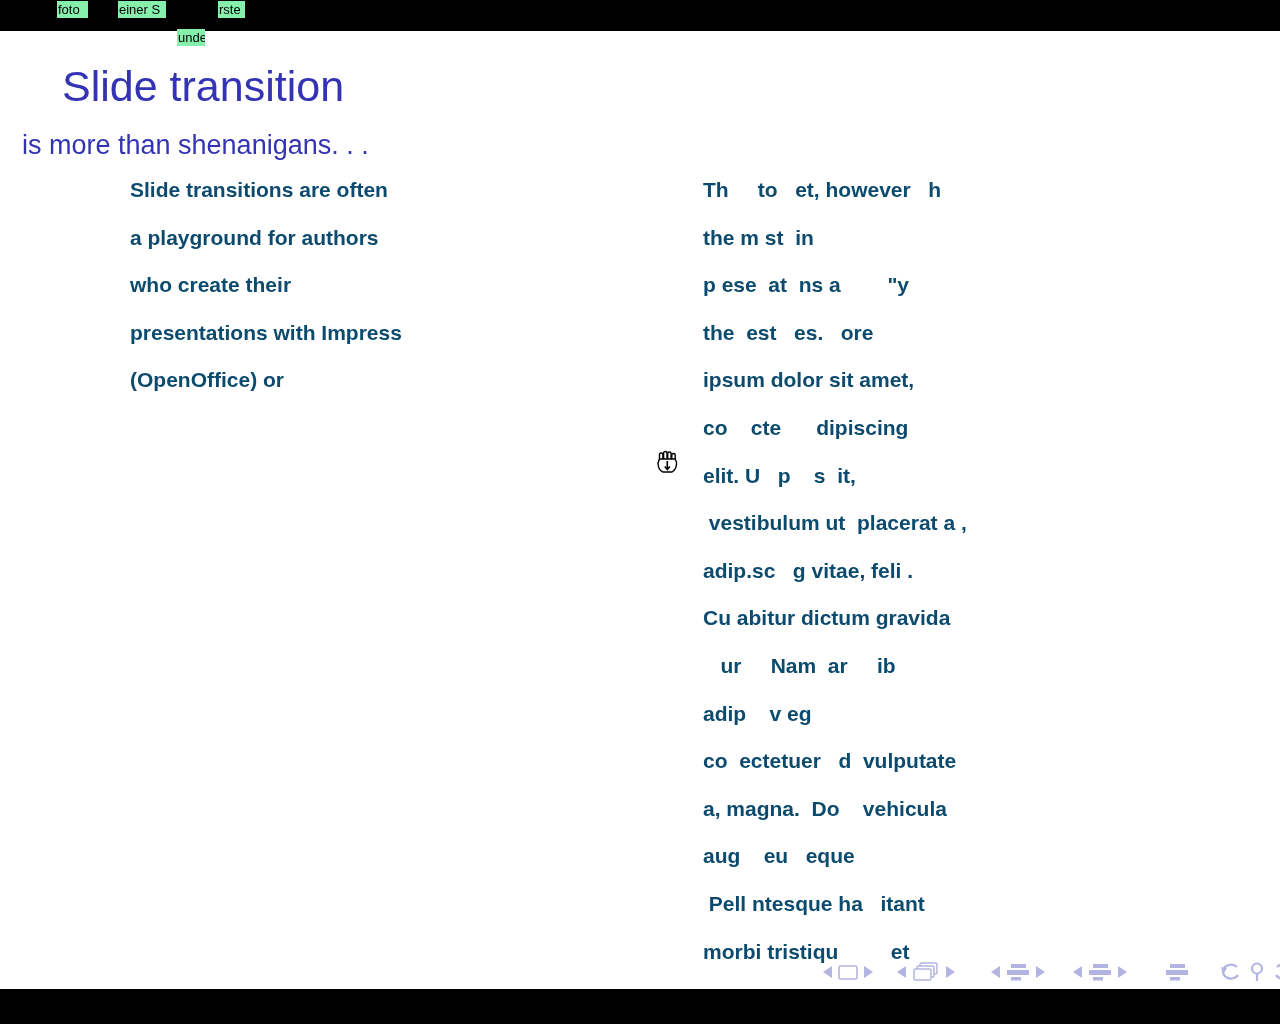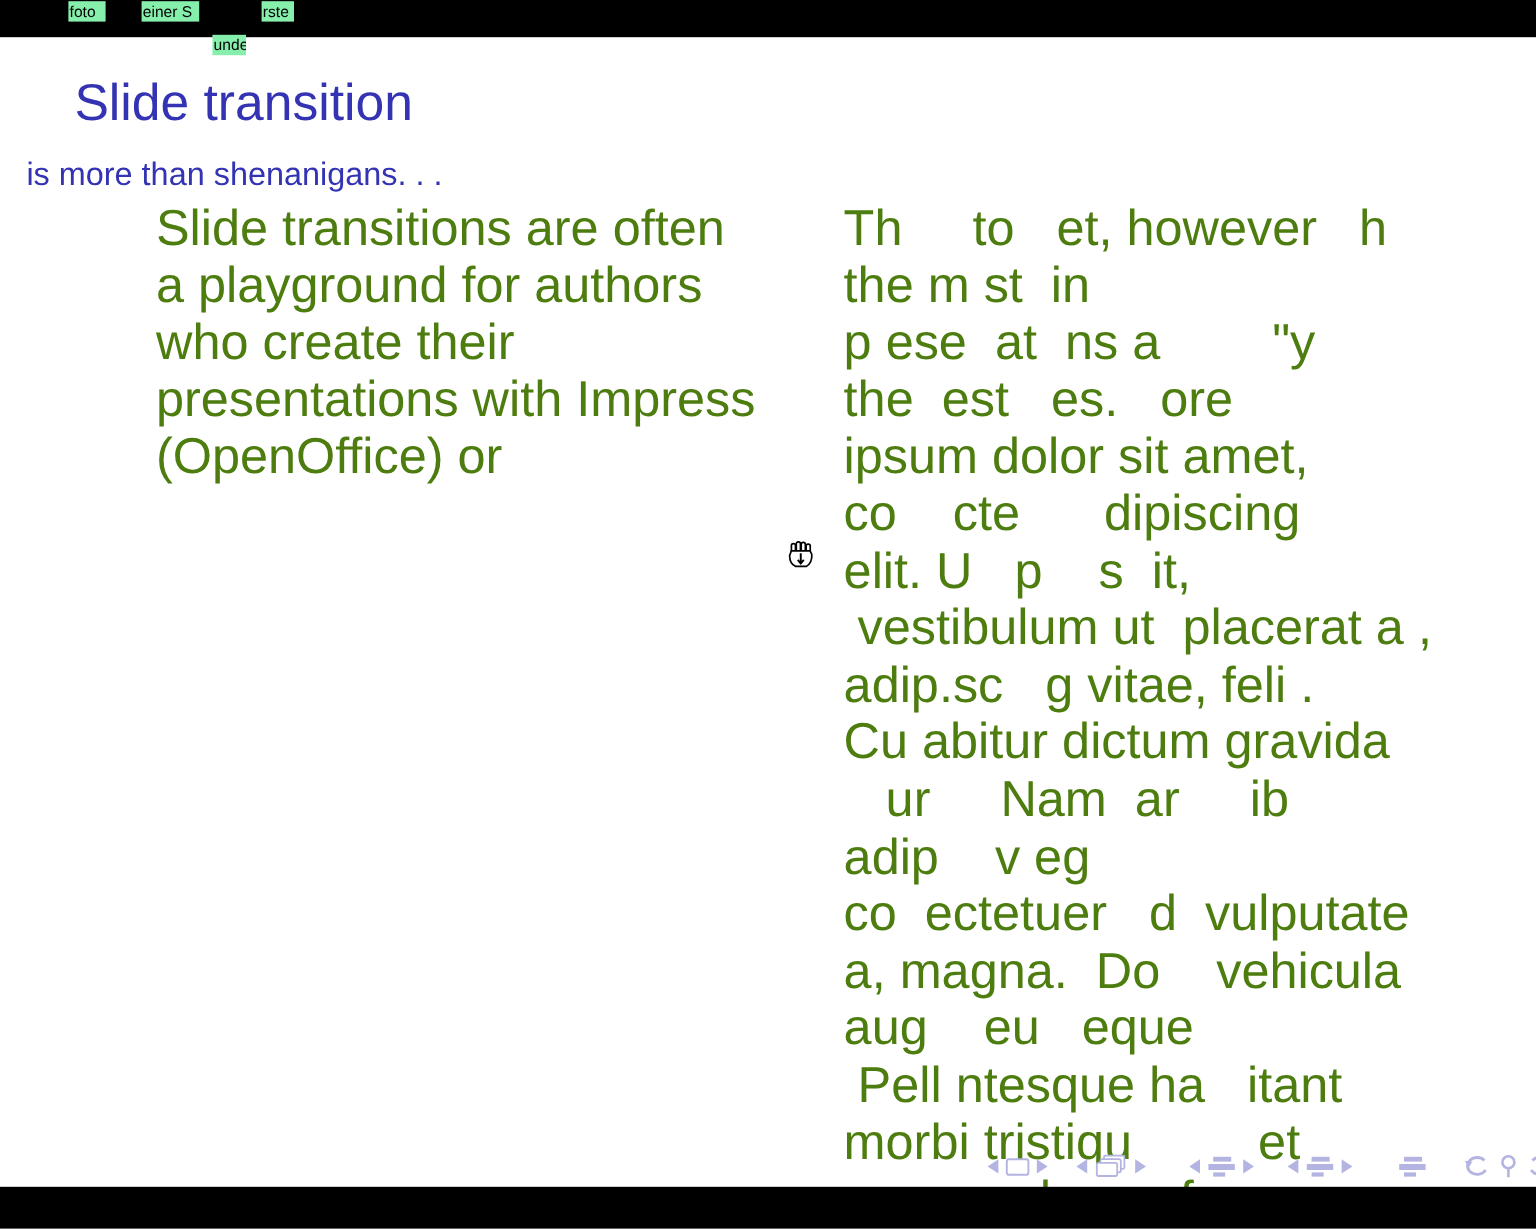--- a/index.html
+++ b/index.html
@@ -38,22 +38,22 @@
   }
   .subtitle {
     position: absolute; left: 22px; top: 128px;
     font-size: 27px; line-height: 34px;
     color: #3333b3; white-space: pre;
   }
 
   
   .col {
     position: absolute; top: 166px;
-    color: #4d7c0f;
-    font-size: 42px; line-height: 47.6px;
+    color: #0c4a6e;
+    font-size: 21px; line-height: 47.6px; font-weight: bold;
   }
   .col .line { white-space: pre; height: 47.6px; }
   .col-left  { left: 130px; width: 470px; }
   .col-right { left: 703px; width: 450px; }
 
   
   .navsyms {
     position: absolute; left: 818px; top: 960px; height: 24px;
     display: flex; align-items: center; z-index: 15;
   }

